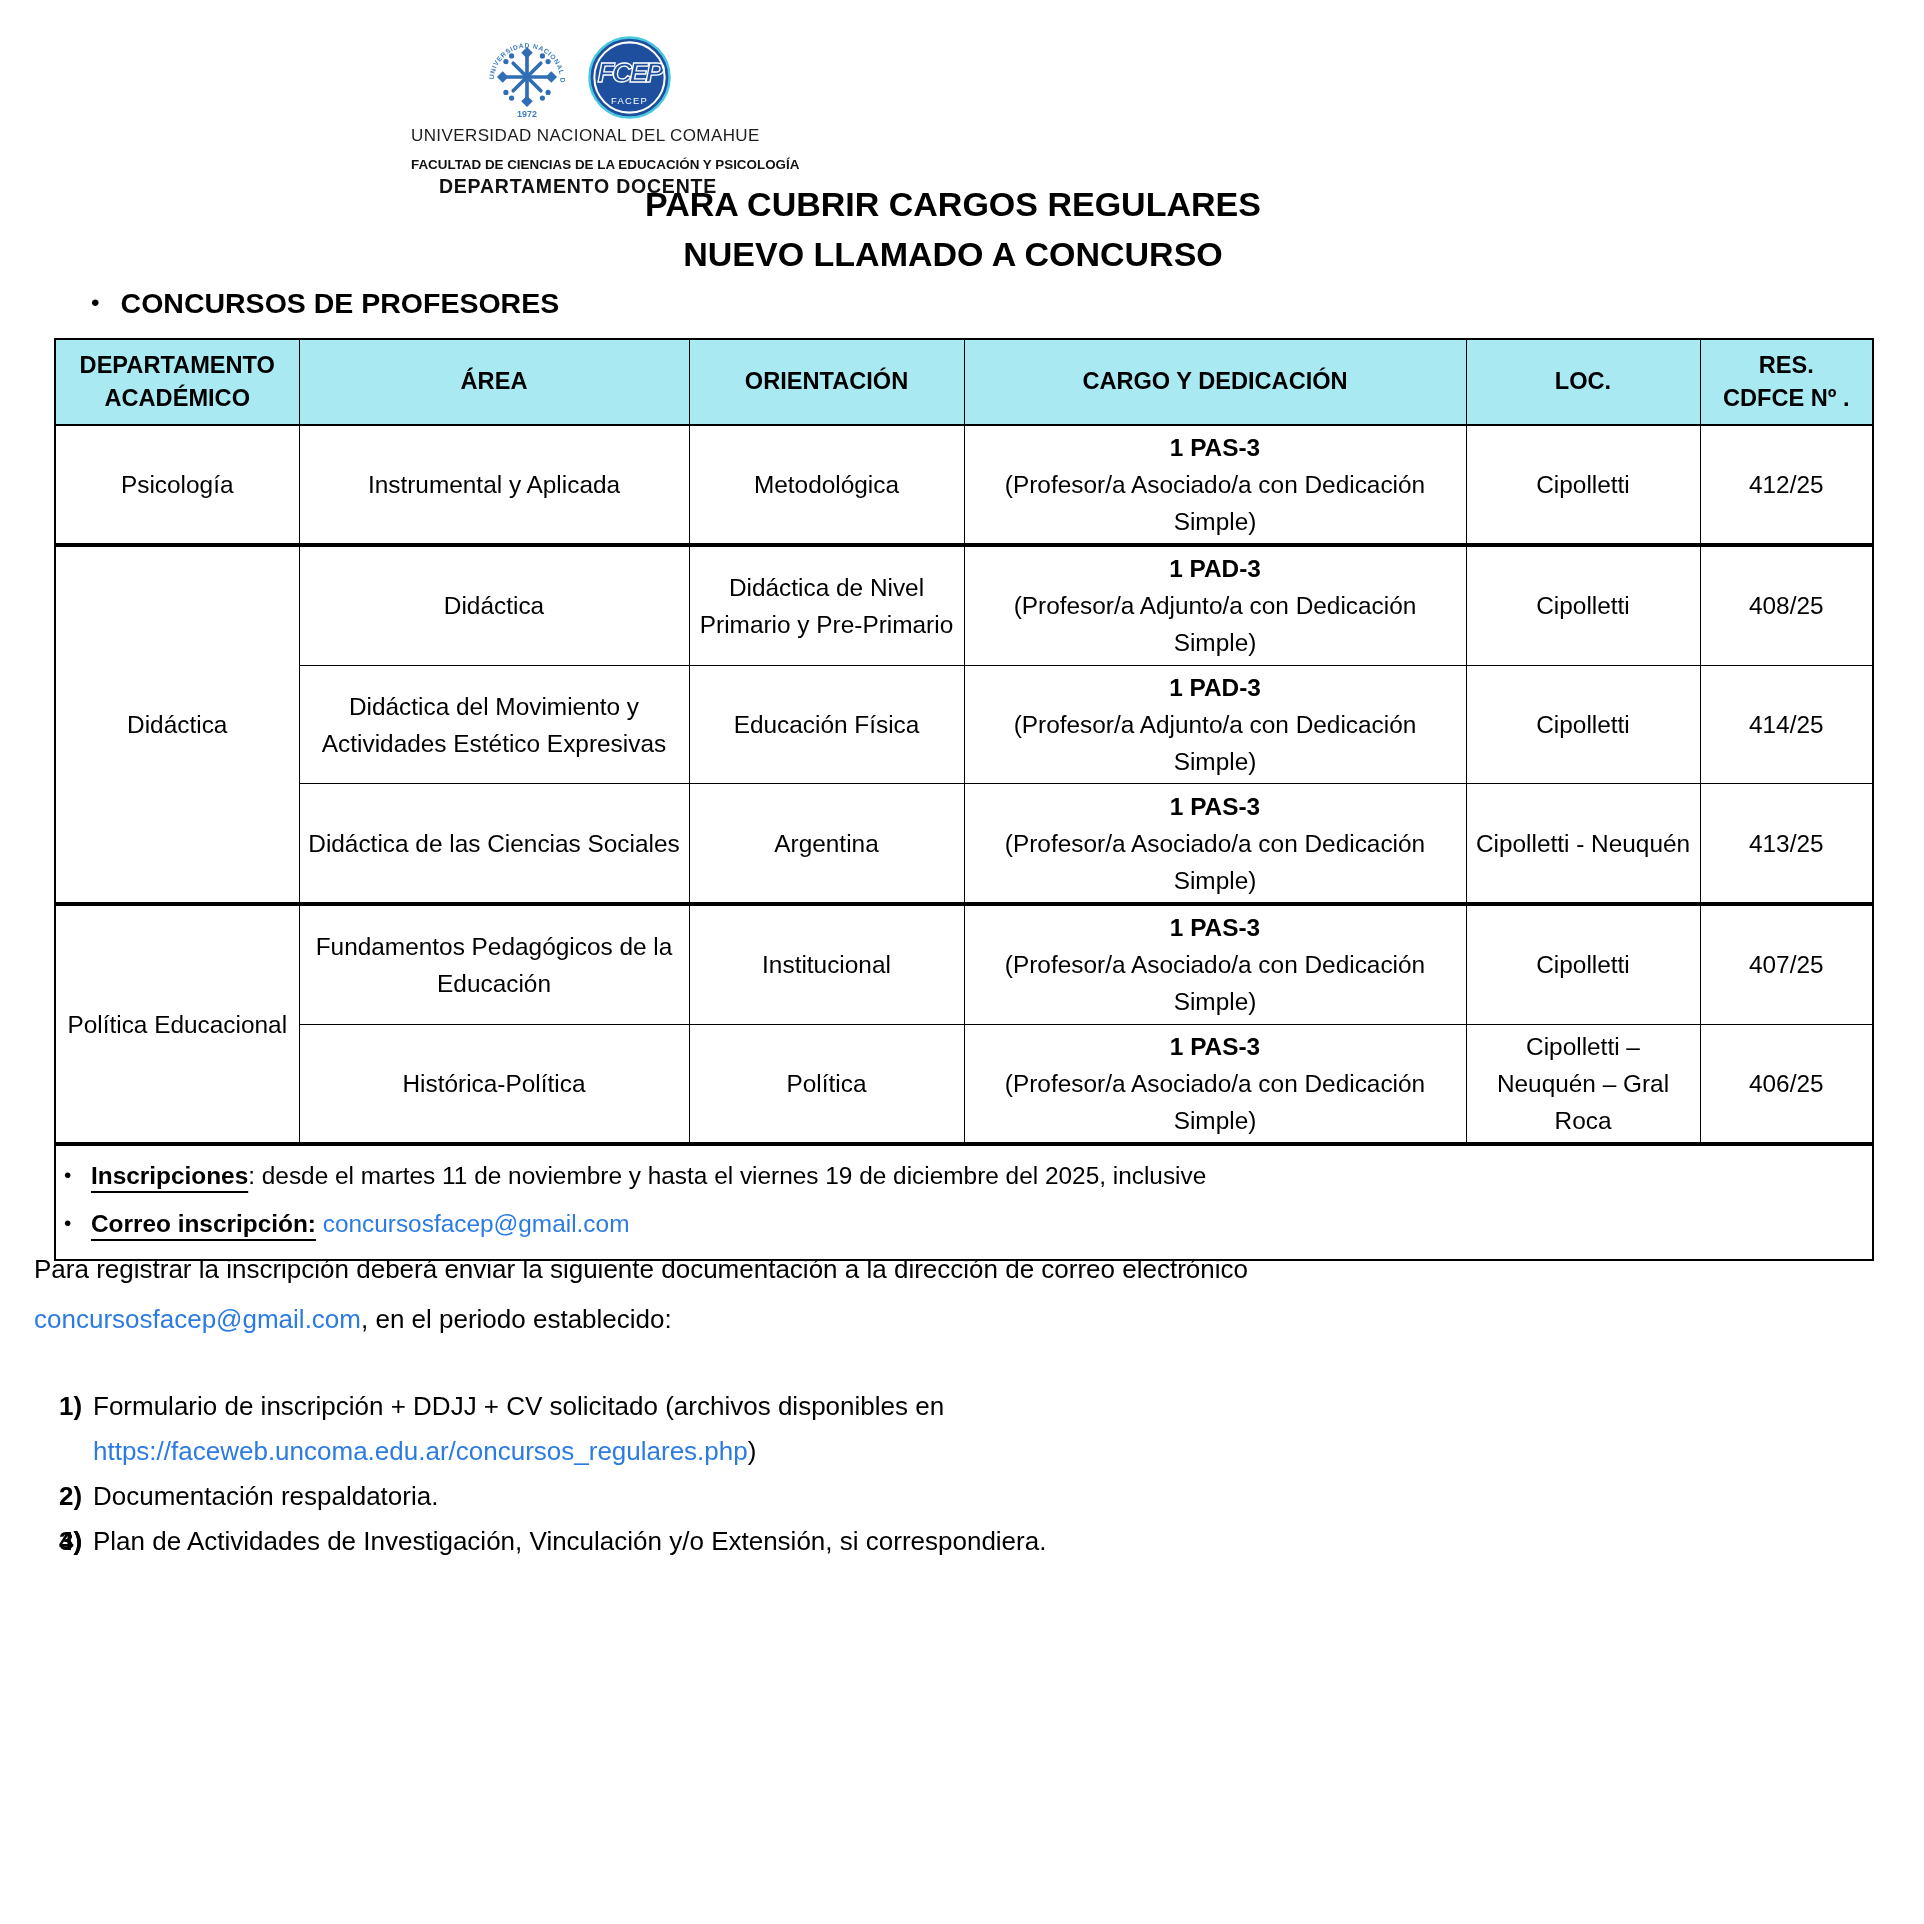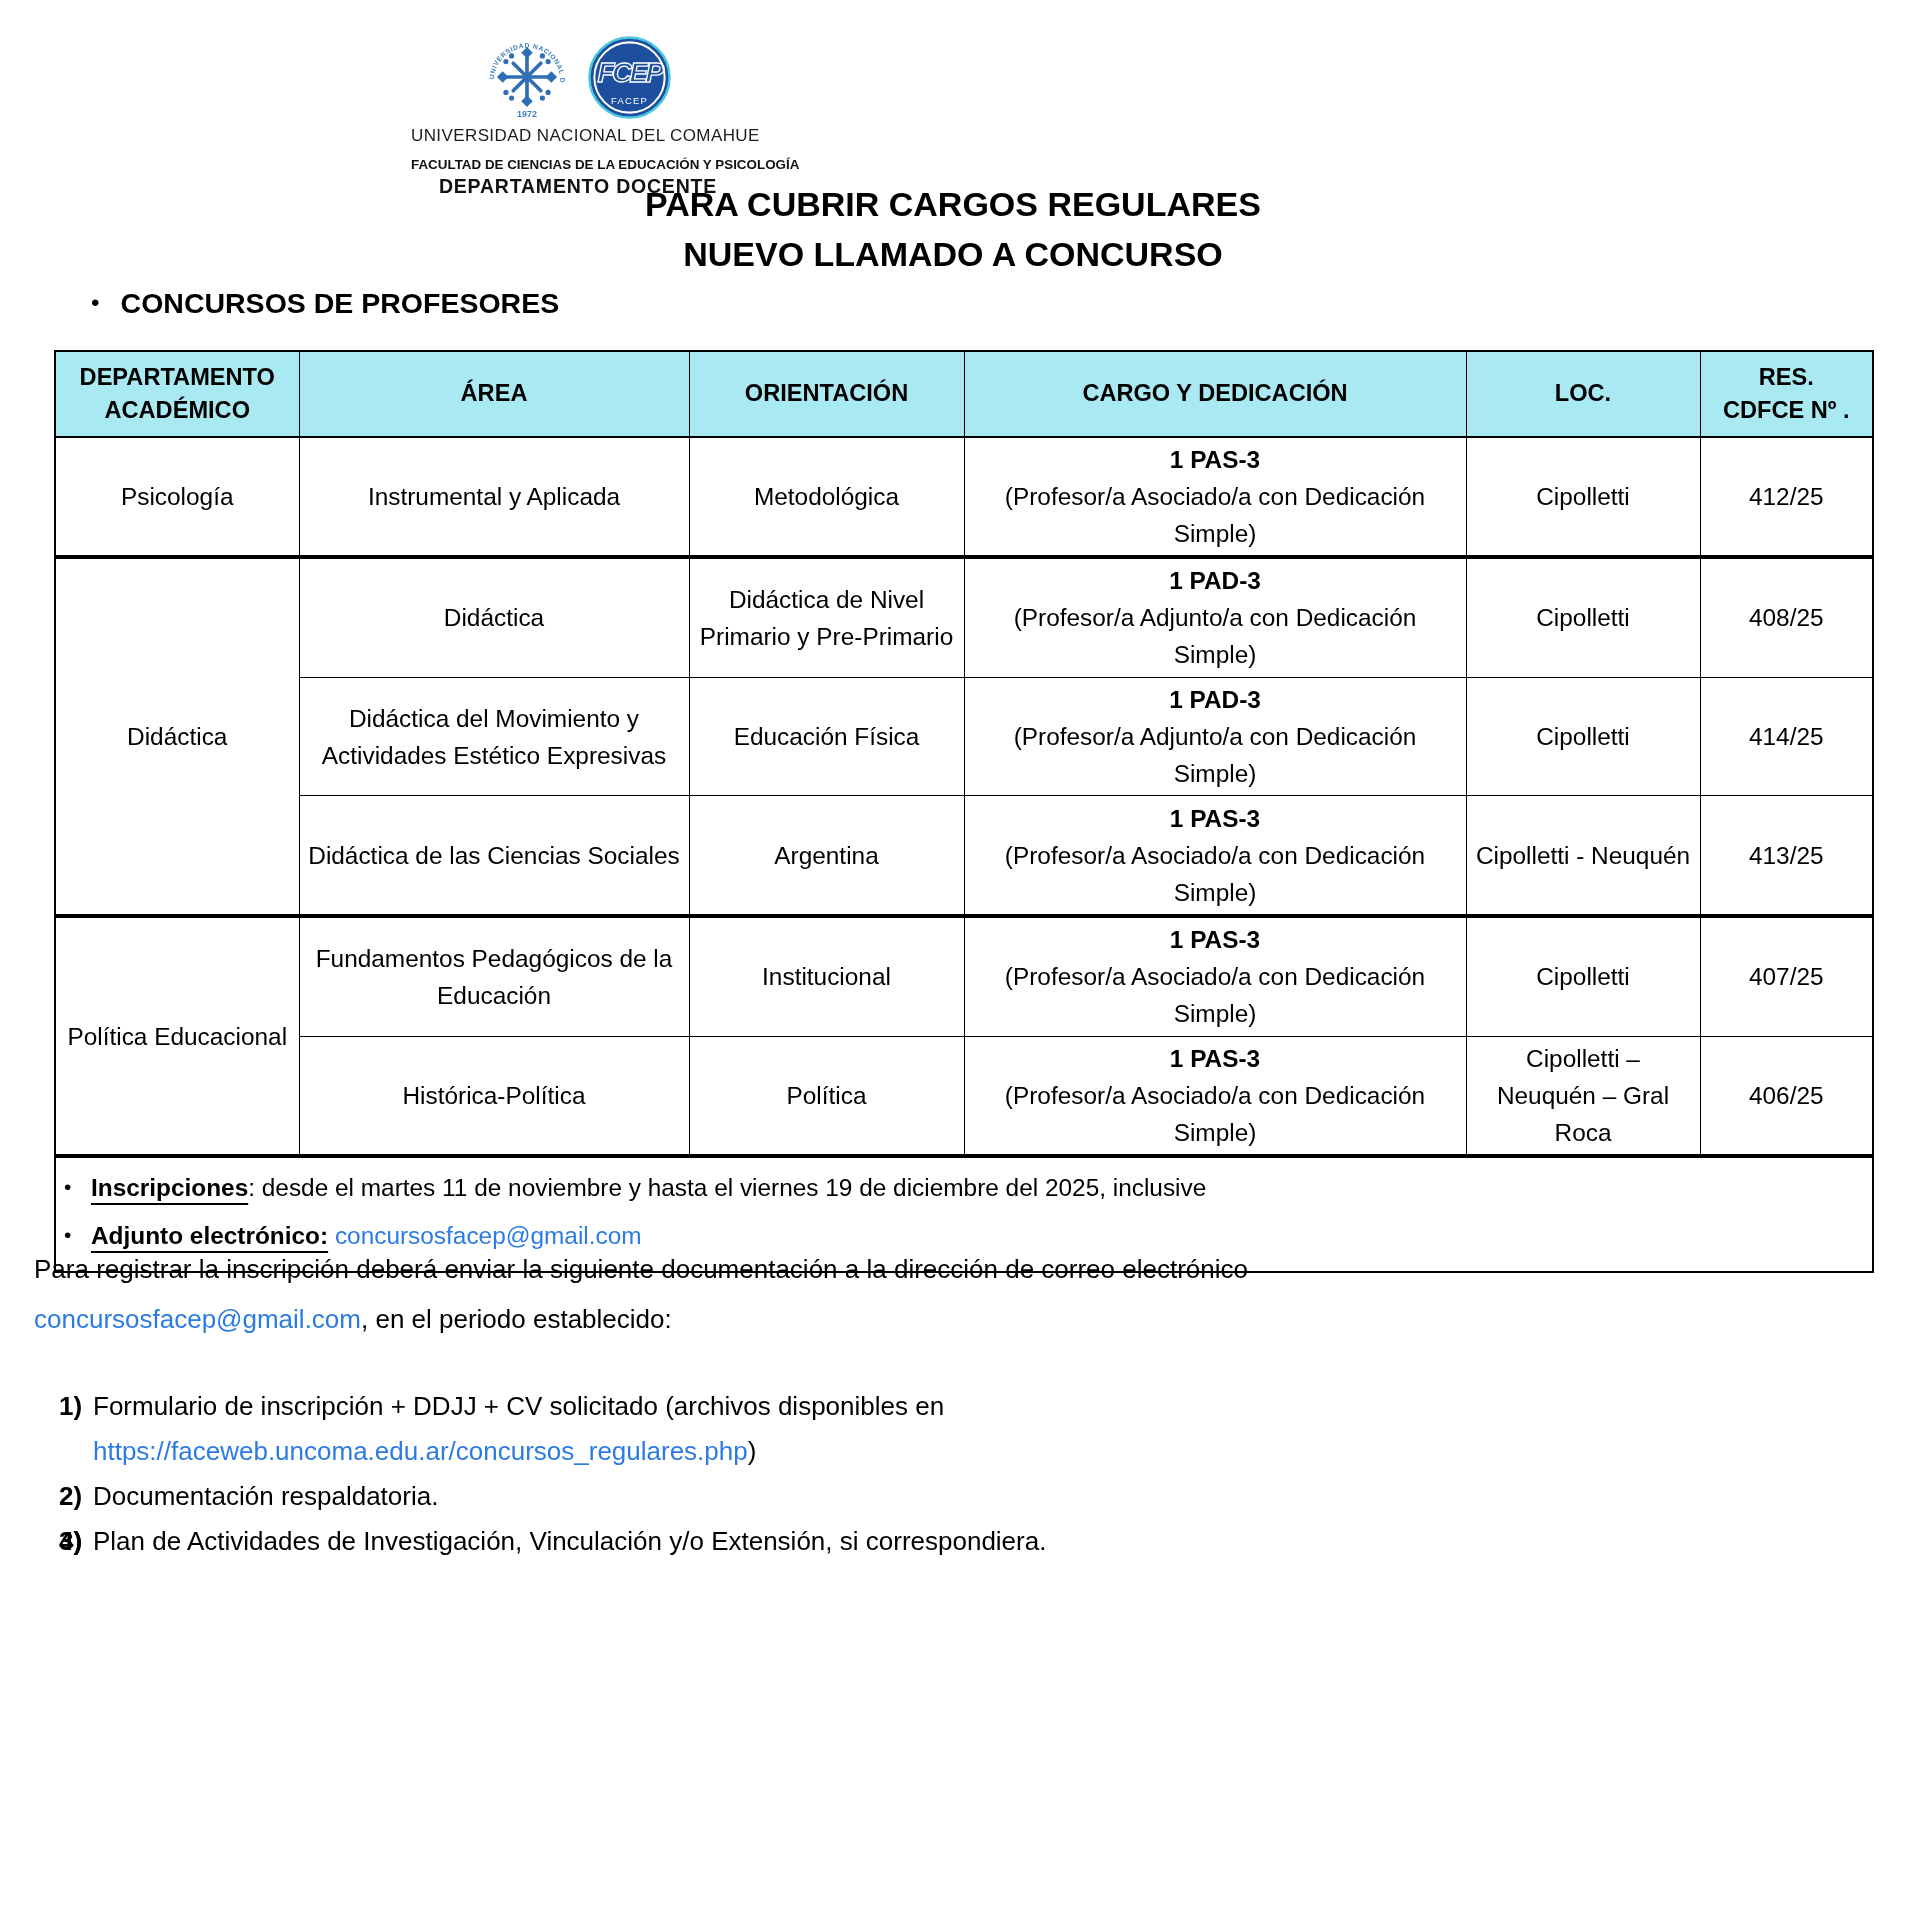--- a/index.html
+++ b/index.html
@@ -18,21 +18,21 @@
   .upa-text .light{font-weight:normal;}
 
   
   .doc-title{position:absolute;left:33px;top:179px;width:1840px;text-align:center;
              font-size:34px;font-weight:bold;line-height:50px;}
   .section-heading{position:absolute;left:91px;top:287px;display:flex;align-items:center;gap:21px;}
   .section-heading .bullet{font-size:24.4px;line-height:24.4px;}
   .section-heading .label{font-size:28.5px;font-weight:bold;}
 
   
-  table.concursos{position:absolute;left:54px;top:350px;width:1819px;border-collapse:collapse;
+  table.concursos{position:absolute;left:54px;top:338px;width:1819px;border-collapse:collapse;
                   table-layout:fixed;border:2.4px solid #000;}
   table.concursos th,table.concursos td{border:1.6px solid #000;padding:3.3px 8.1px;vertical-align:middle;
                   text-align:center;overflow:hidden;}
   table.concursos th{background:#a9eaf2;font-size:23.6px;font-weight:bold;line-height:33px;
                   border-bottom-width:2.4px;height:77px;}
   table.concursos td{font-size:24.4px;line-height:37px;}
   .cargo-bold{font-weight:bold;}
   tr.group-end td{border-bottom-width:4.1px;}
   .narrow-head{width:130px;margin:0 auto;}
 
@@ -199,21 +199,21 @@
     </tr>
 
     <tr style="height:116px">
       <td colspan="6" class="notes-cell">
         <div class="note-line">
           <span class="bullet">•</span>
           <span><span class="note-label">Inscripciones</span><span>: desde el martes 11 de noviembre y hasta el viernes 19 de diciembre del 2025, inclusive</span></span>
         </div>
         <div class="note-line">
           <span class="bullet">•</span>
-          <span><span class="note-label">Adjunto electrónico:</span>&nbsp;<a class="doc-link">concursosfacep@gmail.com</a></span>
+          <span><span class="note-label">Correo inscripción:</span>&nbsp;<a class="doc-link">concursosfacep@gmail.com</a></span>
         </div>
       </td>
     </tr>
   </tbody>
     </table>
 
   <div class="para1">
     <span>Para registrar la inscripción deberá enviar la siguiente documentación  a la dirección de correo electrónico</span>
     <div><a class="doc-link">concursosfacep@gmail.com</a><span>, en el periodo establecido:</span></div>
   </div>

